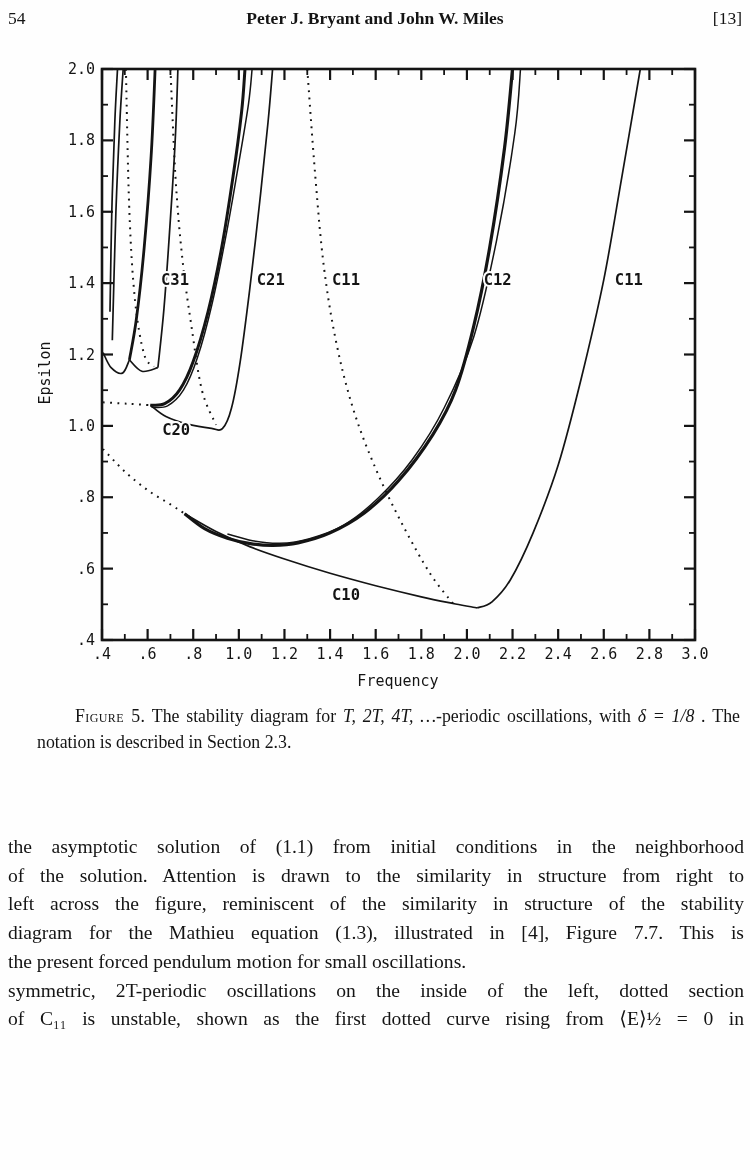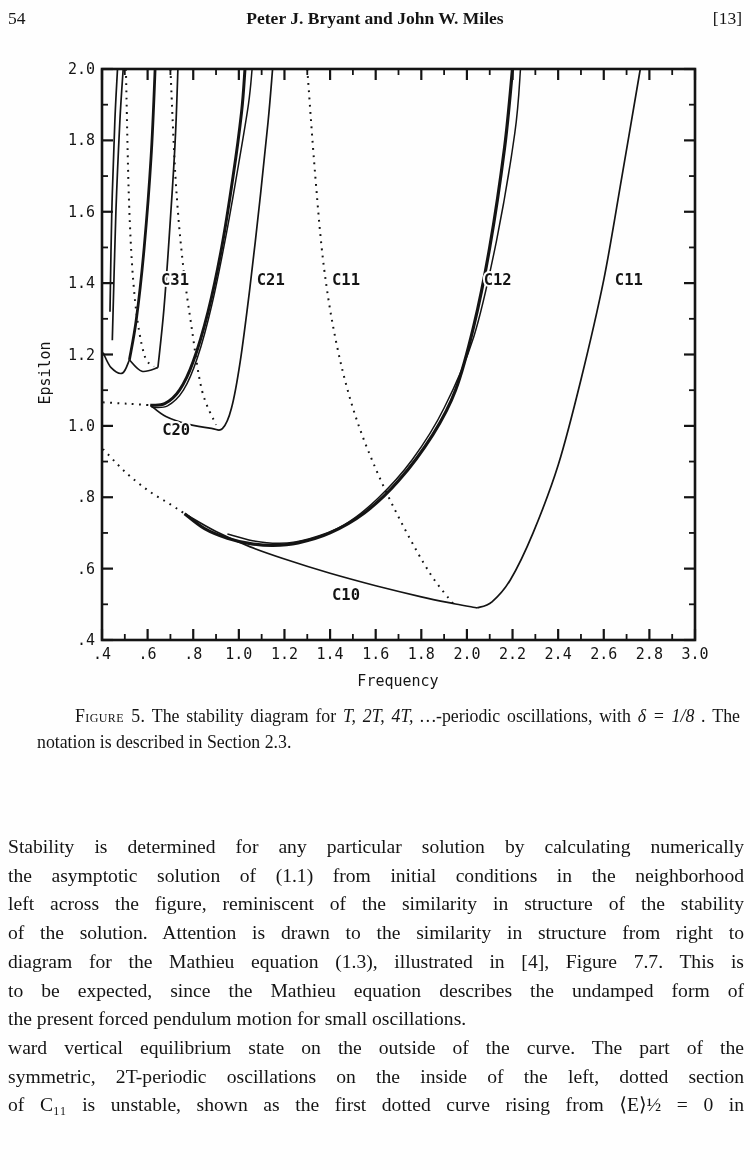--- a/index.html
+++ b/index.html
@@ -192,25 +192,22 @@
     </svg>
   </div>
 
   <div class="caption">
     <span class="lead">
       <span class="smallcaps">Figure 5.</span><span>  The stability diagram for  </span><span class="mi">T, 2T, 4T, …</span><span>-periodic oscillations, with  </span><span class="mi">δ = 1/8</span><span> . The notation is described in Section 2.3.</span>
     </span>
   </div>
 
   <div class="bodytext">
-      <div class="tline jfull">Stability is determined for any particular solution by calculating numerically</div>
       <div class="tline jfull">the asymptotic solution of (1.1) from initial conditions in the neighborhood</div>
+      <div class="tline jfull">of the solution.  Attention is drawn to the similarity in structure from right to</div>
       <div class="tline jfull">left across the figure, reminiscent of the similarity in structure of the stability</div>
-      <div class="tline jfull">of the solution.  Attention is drawn to the similarity in structure from right to</div>
       <div class="tline jfull">diagram for the Mathieu equation (1.3), illustrated in [4], Figure 7.7.  This is</div>
-      <div class="tline jfull">to be expected, since the Mathieu equation describes the undamped form of</div>
       <div class="tline">the present forced pendulum motion for small oscillations.</div>
-      <div class="tline jfull">ward vertical equilibrium state on the outside of the curve.  The part of the</div>
       <div class="tline jfull">symmetric,  2T-periodic oscillations on the inside of the left, dotted section</div>
       <div class="tline jfull">of  C₁₁  is unstable, shown as the first dotted curve rising from  ⟨E⟩½ = 0  in</div>
     </div>
 
 </div>
 
 </body></html>

